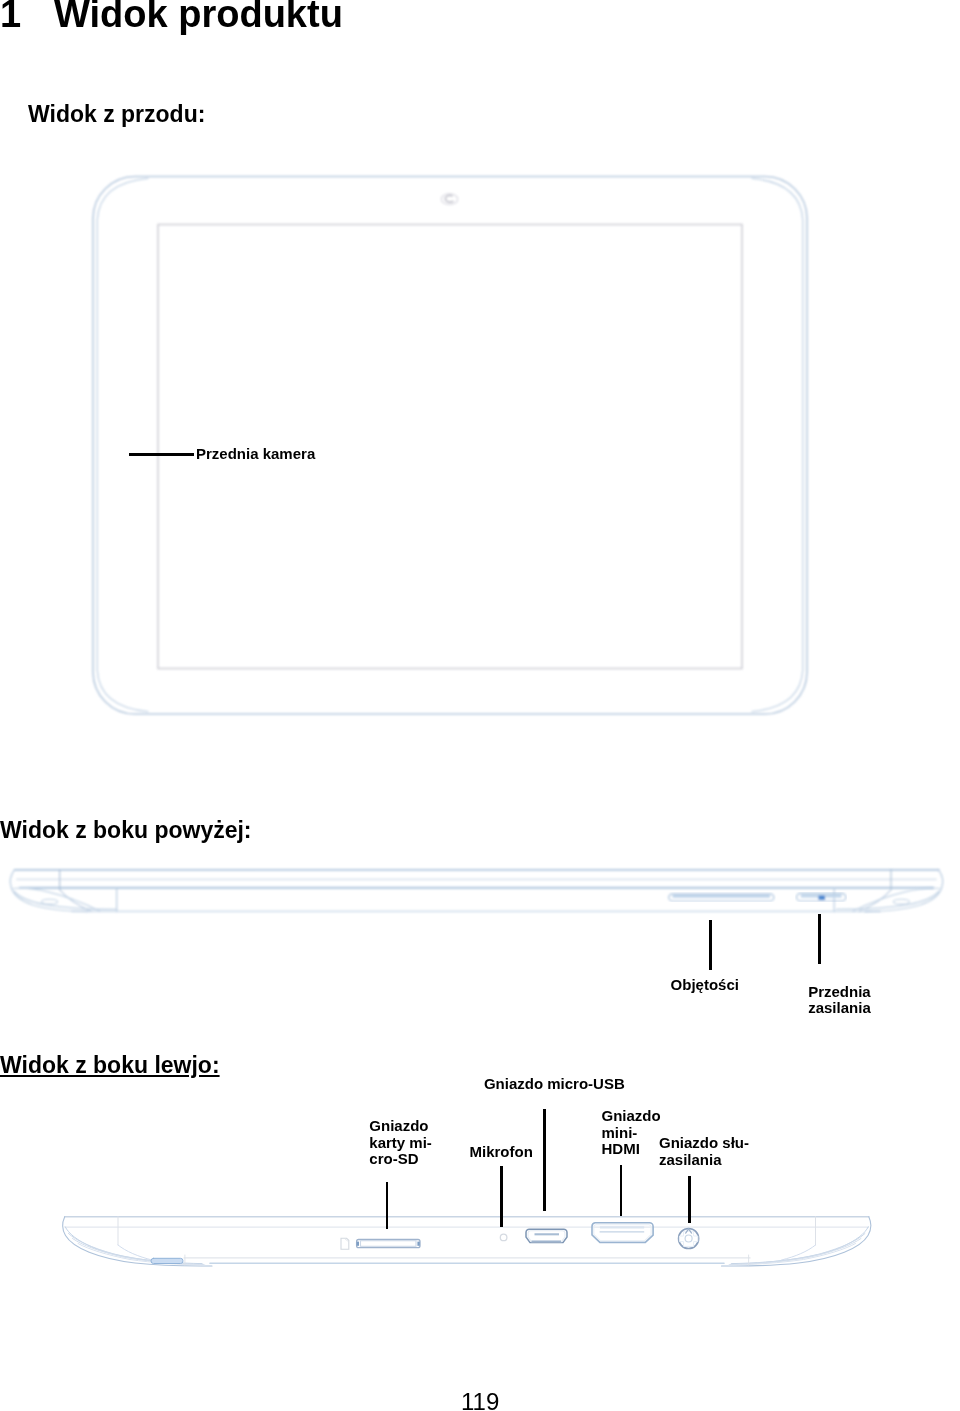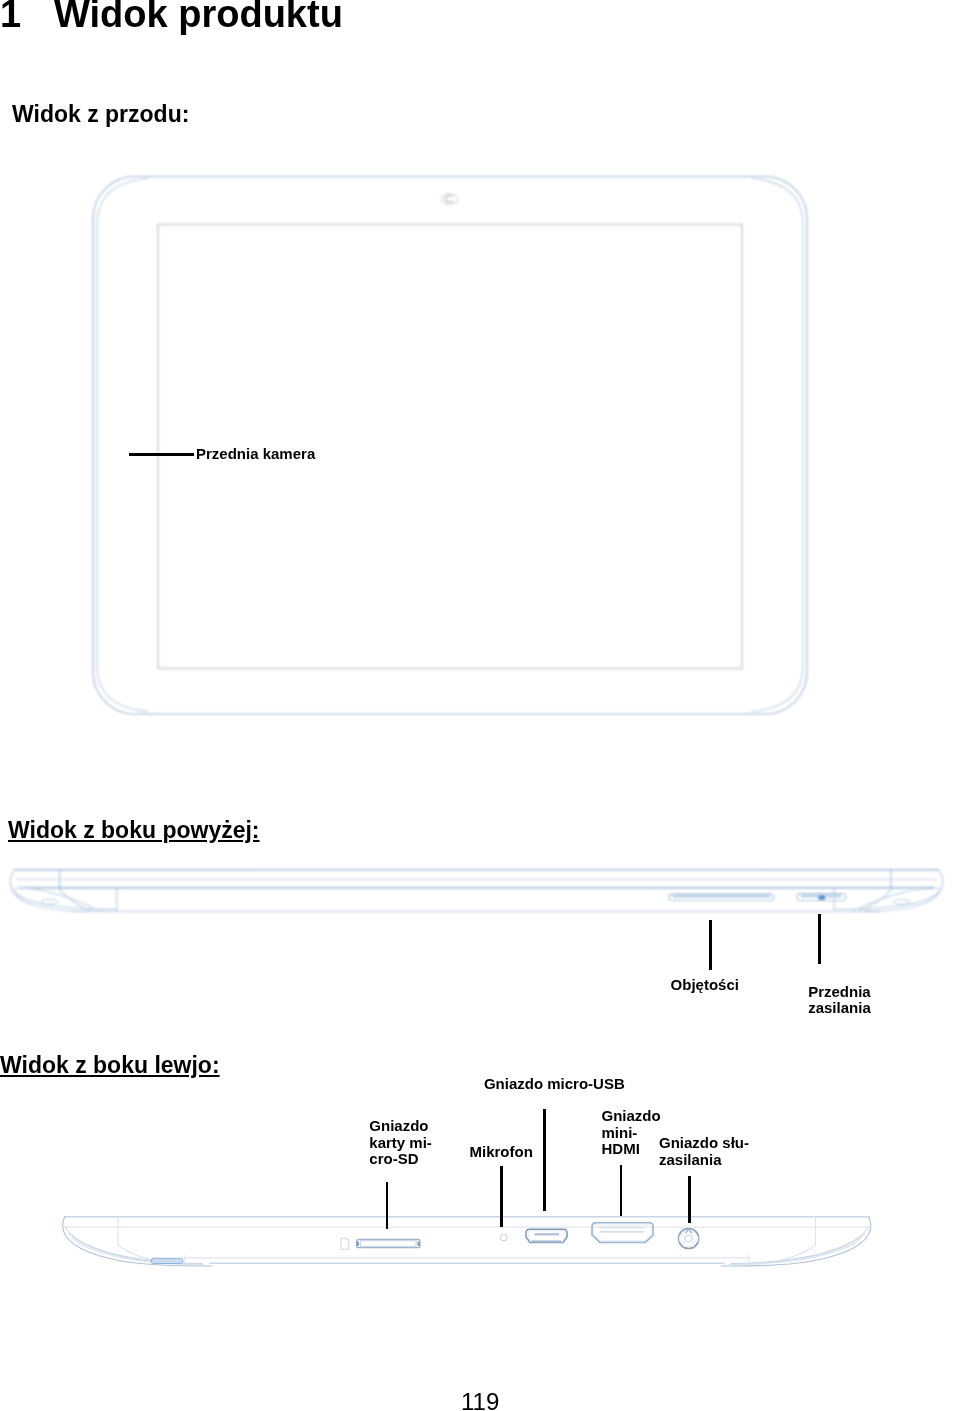--- a/index.html
+++ b/index.html
@@ -13,22 +13,22 @@
   .lbl{font-size:15px;white-space:nowrap;line-height:16.5px;font-weight:bold;}
   .leader{width:2.6px;background:#000;}
 </style>
 </head>
 <body>
 
 <div class="abs" id="h1">
   <span class="num">1</span><span>Widok produktu</span>
 </div>
 
-<div class="abs h2" style="left:12px;top:101px;">Widok z przodu:</div>
-<div class="abs h2" style="left:8px;top:817px;text-decoration:underline;">Widok z boku powyżej:</div>
+<div class="abs h2" style="left:0px;top:101px;padding-left:28px;">Widok z przodu:</div>
+<div class="abs h2" style="left:0px;top:817px;">Widok z boku powyżej:</div>
 <div class="abs h2" style="left:0px;top:1052px;text-decoration:underline;">Widok z boku lewjo:</div>
 
 <svg class="abs" id="front-svg" style="left:60px;top:150px;" width="800" height="600" viewBox="0 0 800 600">
   <defs>
       <filter id="softA" x="-3%" y="-3%" width="106%" height="106%">
         <feGaussianBlur stdDeviation="0.9"></feGaussianBlur>
       </filter>
     </defs>
   <g filter="url(#softA)">
 

